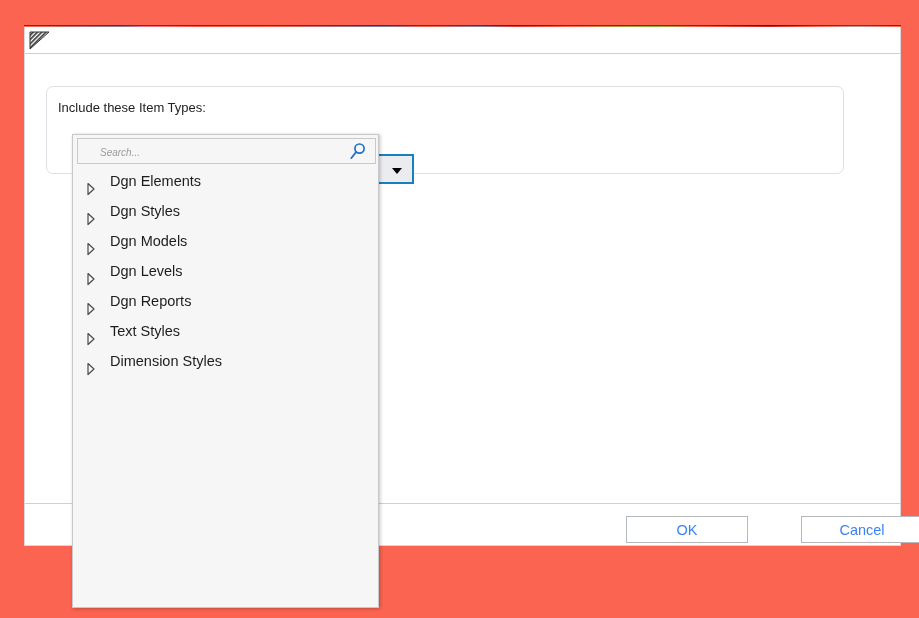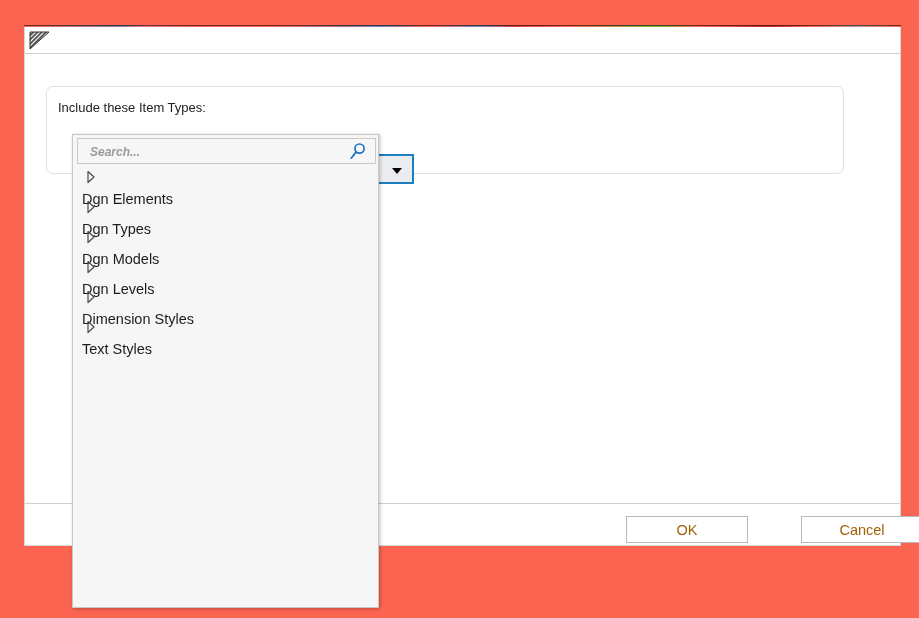--- a/index.html
+++ b/index.html
@@ -164,32 +164,31 @@
     left: 4px;
     top: 3px;
     width: 299px;
     height: 26px;
     background: #f6f6f6;
     border: 1px solid #c9c9c9;
     box-sizing: border-box;
   }
   #dropdown-search-input {
     position: absolute;
-    left: 10px;
+    left: 20px;
     top: 0;
     width: 250px;
     height: 100%;
     border: none;
     outline: none;
     background: transparent;
     font-family: "Liberation Sans", sans-serif;
-    font-size: 12px;
+    font-size: 10px;
     font-style: italic;
     color: #3a3a3a;
-    font-weight: bold;
   }
   #dropdown-search-input::placeholder {
     color: #9a9a9a;
     font-style: italic;
     opacity: 1;
   }
   #search-icon {
     position: absolute;
     right: 8px;
     top: 3px;
@@ -206,23 +205,22 @@
     bottom: 1px;
     overflow: hidden;
     background: #f6f6f6;
   }
   .tree-item {
     position: relative;
     height: 30px;
     line-height: 30px;
     padding-left: 8px;
     display: flex;
-    align-items: flex-start;
+    align-items: flex-end;
     cursor: default;
-    flex-direction: column;
   }
   .expander-icon {
     width: 18px;
     height: 18px;
     flex: 0 0 18px;
     margin-right: 10px;
     position: relative;
   }
   .tree-item-label {
     font-size: 14.5px;
@@ -244,21 +242,21 @@
   .footer-button {
     position: absolute;
     top: 12px;
     width: 122px;
     height: 27px;
     background: #ffffff;
     border: 1px solid #b5b9bd;
     box-sizing: border-box;
     font-family: "Liberation Sans", sans-serif;
     font-size: 14.5px;
-    color: #a16207;
+    color: #3b82f6;
     cursor: pointer;
     padding: 0;
   }
   #ok-button { left: 601px; }
   #cancel-button { left: 776px; }
 </style>
 </head>
 <body style="background: rgb(250, 100, 80);">
 
 <div id="app-strip-artifacts"></div>
@@ -310,41 +308,47 @@
       <div class="tree-item">
         <span class="expander-icon"><svg viewBox="0 0 18 18" width="18" height="18">
             <path d="M6 3.5 L12 9 L6 14.5 Z" fill="none" stroke="#4a4a4a" stroke-width="1.2" stroke-linejoin="round"></path>
           </svg></span>
         <span class="tree-item-label">Dgn Elements</span>
       </div>
       <div class="tree-item">
         <span class="expander-icon"><svg viewBox="0 0 18 18" width="18" height="18">
             <path d="M6 3.5 L12 9 L6 14.5 Z" fill="none" stroke="#4a4a4a" stroke-width="1.2" stroke-linejoin="round"></path>
           </svg></span>
-        <span class="tree-item-label">Dgn Types</span>
+        <span class="tree-item-label">Dgn Styles</span>
       </div>
       <div class="tree-item">
         <span class="expander-icon"><svg viewBox="0 0 18 18" width="18" height="18">
             <path d="M6 3.5 L12 9 L6 14.5 Z" fill="none" stroke="#4a4a4a" stroke-width="1.2" stroke-linejoin="round"></path>
           </svg></span>
         <span class="tree-item-label">Dgn Models</span>
       </div>
       <div class="tree-item">
         <span class="expander-icon"><svg viewBox="0 0 18 18" width="18" height="18">
             <path d="M6 3.5 L12 9 L6 14.5 Z" fill="none" stroke="#4a4a4a" stroke-width="1.2" stroke-linejoin="round"></path>
           </svg></span>
         <span class="tree-item-label">Dgn Levels</span>
       </div>
       <div class="tree-item">
         <span class="expander-icon"><svg viewBox="0 0 18 18" width="18" height="18">
             <path d="M6 3.5 L12 9 L6 14.5 Z" fill="none" stroke="#4a4a4a" stroke-width="1.2" stroke-linejoin="round"></path>
           </svg></span>
+        <span class="tree-item-label">Dgn Reports</span>
+      </div>
+      <div class="tree-item">
+        <span class="expander-icon"><svg viewBox="0 0 18 18" width="18" height="18">
+            <path d="M6 3.5 L12 9 L6 14.5 Z" fill="none" stroke="#4a4a4a" stroke-width="1.2" stroke-linejoin="round"></path>
+          </svg></span>
+        <span class="tree-item-label">Text Styles</span>
+      </div>
+      <div class="tree-item">
+        <span class="expander-icon"><svg viewBox="0 0 18 18" width="18" height="18">
+            <path d="M6 3.5 L12 9 L6 14.5 Z" fill="none" stroke="#4a4a4a" stroke-width="1.2" stroke-linejoin="round"></path>
+          </svg></span>
         <span class="tree-item-label">Dimension Styles</span>
       </div>
-      <div class="tree-item">
-        <span class="expander-icon"><svg viewBox="0 0 18 18" width="18" height="18">
-            <path d="M6 3.5 L12 9 L6 14.5 Z" fill="none" stroke="#4a4a4a" stroke-width="1.2" stroke-linejoin="round"></path>
-          </svg></span>
-        <span class="tree-item-label">Text Styles</span>
-      </div>
     </div>
 
 </div>
 
 </body></html>

